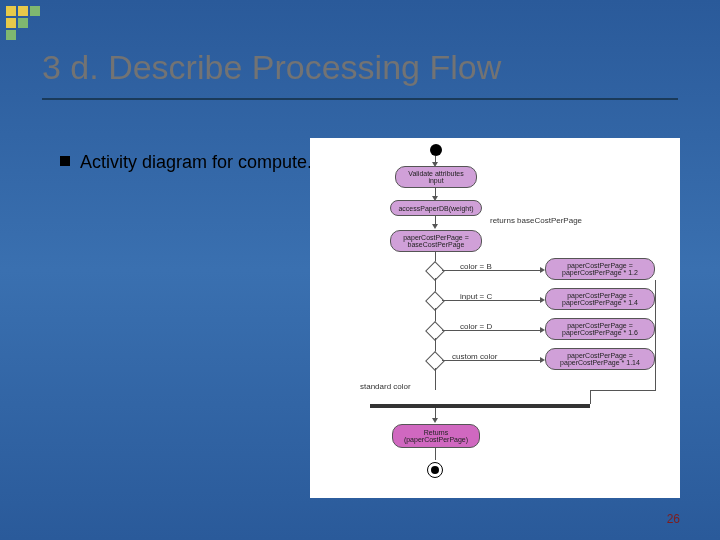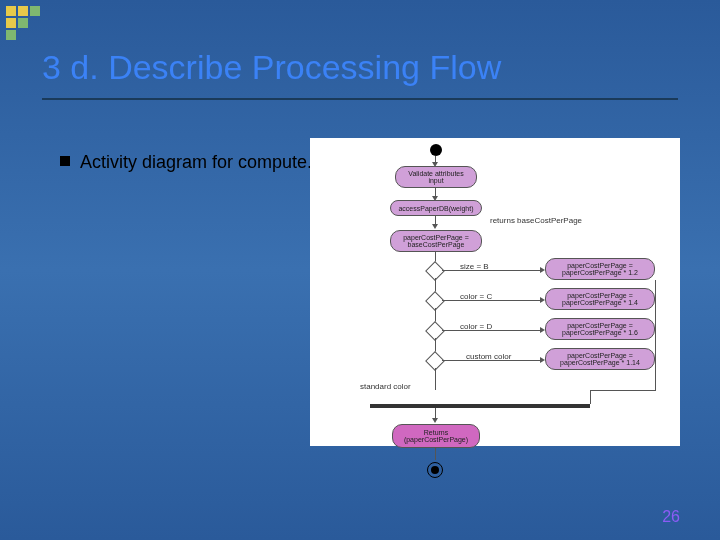--- a/index.html
+++ b/index.html
@@ -1,37 +1,37 @@
 <!DOCTYPE html>
 <html><head>
 <meta charset="utf-8">
 <style>
 *{margin:0;padding:0;box-sizing:border-box}
 body{width:720px;height:540px;background:linear-gradient(180deg,#2a5a9a 0%,#3a70b0 50%,#2a5a9a 100%);font-family:Arial,sans-serif;position:relative;overflow:hidden}
 .corner{position:absolute;top:6px;left:6px;display:grid;grid-template-columns:repeat(3,10px);grid-template-rows:repeat(3,10px);gap:2px}
 .sq{width:10px;height:10px}
 .y{background:#e6c94a}
 .g{background:#7fb870}
-.title{position:absolute;top:48px;left:42px;font-size:34px;color:#3b82f6}
+.title{position:absolute;top:48px;left:42px;font-size:34px;color:#737373}
 .hr{position:absolute;top:98px;left:42px;width:636px;height:2px;background:#1a3a5a}
 .bullet{position:absolute;top:150px;left:60px;color:#000;font-size:18px;display:flex;align-items:flex-start}
 .bullet .sq2{width:10px;height:10px;background:#000;margin-top:6px;margin-right:10px;flex-shrink:0}
 .bullet .txt{line-height:1.35}
-.diagram{position:absolute;top:138px;left:310px;width:370px;height:308px;background:#fff}
+.diagram{position:absolute;top:138px;left:310px;width:370px;height:360px;background:#fff}
 .node{position:absolute;background:#d0a0d8;border:1px solid #555;border-radius:10px;font-size:7px;color:#222;display:flex;align-items:center;justify-content:center;text-align:center;padding:2px 4px}
 .diamond{position:absolute;width:14px;height:14px;background:#fff;border:1px solid #555;transform:rotate(45deg)}
 .dot{position:absolute;width:12px;height:12px;background:#000;border-radius:50%}
 .ring{position:absolute;width:16px;height:16px;border:1px solid #000;border-radius:50%;display:flex;align-items:center;justify-content:center}
 .ring::after{content:'';width:8px;height:8px;background:#000;border-radius:50%}
 .bar{position:absolute;height:4px;background:#333}
 .lbl{position:absolute;font-size:8px;color:#333}
 .line{position:absolute;background:#555}
 .arrow{position:absolute;width:0;height:0;border-left:3px solid transparent;border-right:3px solid transparent;border-top:5px solid #555}
 .arrowR{position:absolute;width:0;height:0;border-top:3px solid transparent;border-bottom:3px solid transparent;border-left:5px solid #555}
-.pagenum{position:absolute;bottom:14px;right:40px;color:#8b5cf6;font-size:16px}
+.pagenum{position:absolute;bottom:14px;right:40px;color:#7f1d1d;font-size:12px}
 </style>
 </head>
 <body>
 
 <div class="corner">
   <div class="sq y"></div>
     <div class="sq y"></div>
     <div class="sq g"></div>
   <div class="sq y"></div>
     <div class="sq g"></div>
@@ -61,42 +61,42 @@
   <div class="node" style="left:80px;top:62px;width:92px;height:16px">accessPaperDB(weight)</div>
   <div class="line" style="left:125px;top:78px;width:1px;height:10px"></div>
   <div class="arrow" style="left:122px;top:86px"></div>
 
   <div class="lbl" style="left:180px;top:78px">returns baseCostPerPage</div>
 
   <div class="node" style="left:80px;top:92px;width:92px;height:22px">paperCostPerPage = baseCostPerPage</div>
   <div class="line" style="left:125px;top:114px;width:1px;height:10px"></div>
 
   <div class="diamond" style="left:118px;top:126px"></div>
-  <div class="lbl" style="left:150px;top:124px">size = B</div>
+  <div class="lbl" style="left:150px;top:124px">color = B</div>
   <div class="line" style="left:132px;top:132px;width:100px;height:1px"></div>
   <div class="arrowR" style="left:230px;top:129px"></div>
   <div class="node" style="left:235px;top:120px;width:110px;height:22px">paperCostPerPage = paperCostPerPage * 1.2</div>
 
   <div class="line" style="left:125px;top:140px;width:1px;height:14px"></div>
   <div class="diamond" style="left:118px;top:156px"></div>
-  <div class="lbl" style="left:150px;top:154px">color = C</div>
+  <div class="lbl" style="left:150px;top:154px">input = C</div>
   <div class="line" style="left:132px;top:162px;width:100px;height:1px"></div>
   <div class="arrowR" style="left:230px;top:159px"></div>
   <div class="node" style="left:235px;top:150px;width:110px;height:22px">paperCostPerPage = paperCostPerPage * 1.4</div>
 
   <div class="line" style="left:125px;top:170px;width:1px;height:14px"></div>
   <div class="diamond" style="left:118px;top:186px"></div>
   <div class="lbl" style="left:150px;top:184px">color = D</div>
   <div class="line" style="left:132px;top:192px;width:100px;height:1px"></div>
   <div class="arrowR" style="left:230px;top:189px"></div>
   <div class="node" style="left:235px;top:180px;width:110px;height:22px">paperCostPerPage = paperCostPerPage * 1.6</div>
 
   <div class="line" style="left:125px;top:200px;width:1px;height:14px"></div>
   <div class="diamond" style="left:118px;top:216px"></div>
-  <div class="lbl" style="left:156px;top:214px">custom color</div>
+  <div class="lbl" style="left:142px;top:214px">custom color</div>
   <div class="line" style="left:132px;top:222px;width:100px;height:1px"></div>
   <div class="arrowR" style="left:230px;top:219px"></div>
   <div class="node" style="left:235px;top:210px;width:110px;height:22px">paperCostPerPage = paperCostPerPage * 1.14</div>
 
   <div class="line" style="left:125px;top:230px;width:1px;height:22px"></div>
   <div class="lbl" style="left:50px;top:244px">standard color</div>
 
   <div class="bar" style="left:60px;top:266px;width:220px"></div>
   <div class="line" style="left:345px;top:142px;width:1px;height:110px"></div>
   <div class="line" style="left:280px;top:252px;width:66px;height:1px"></div>

